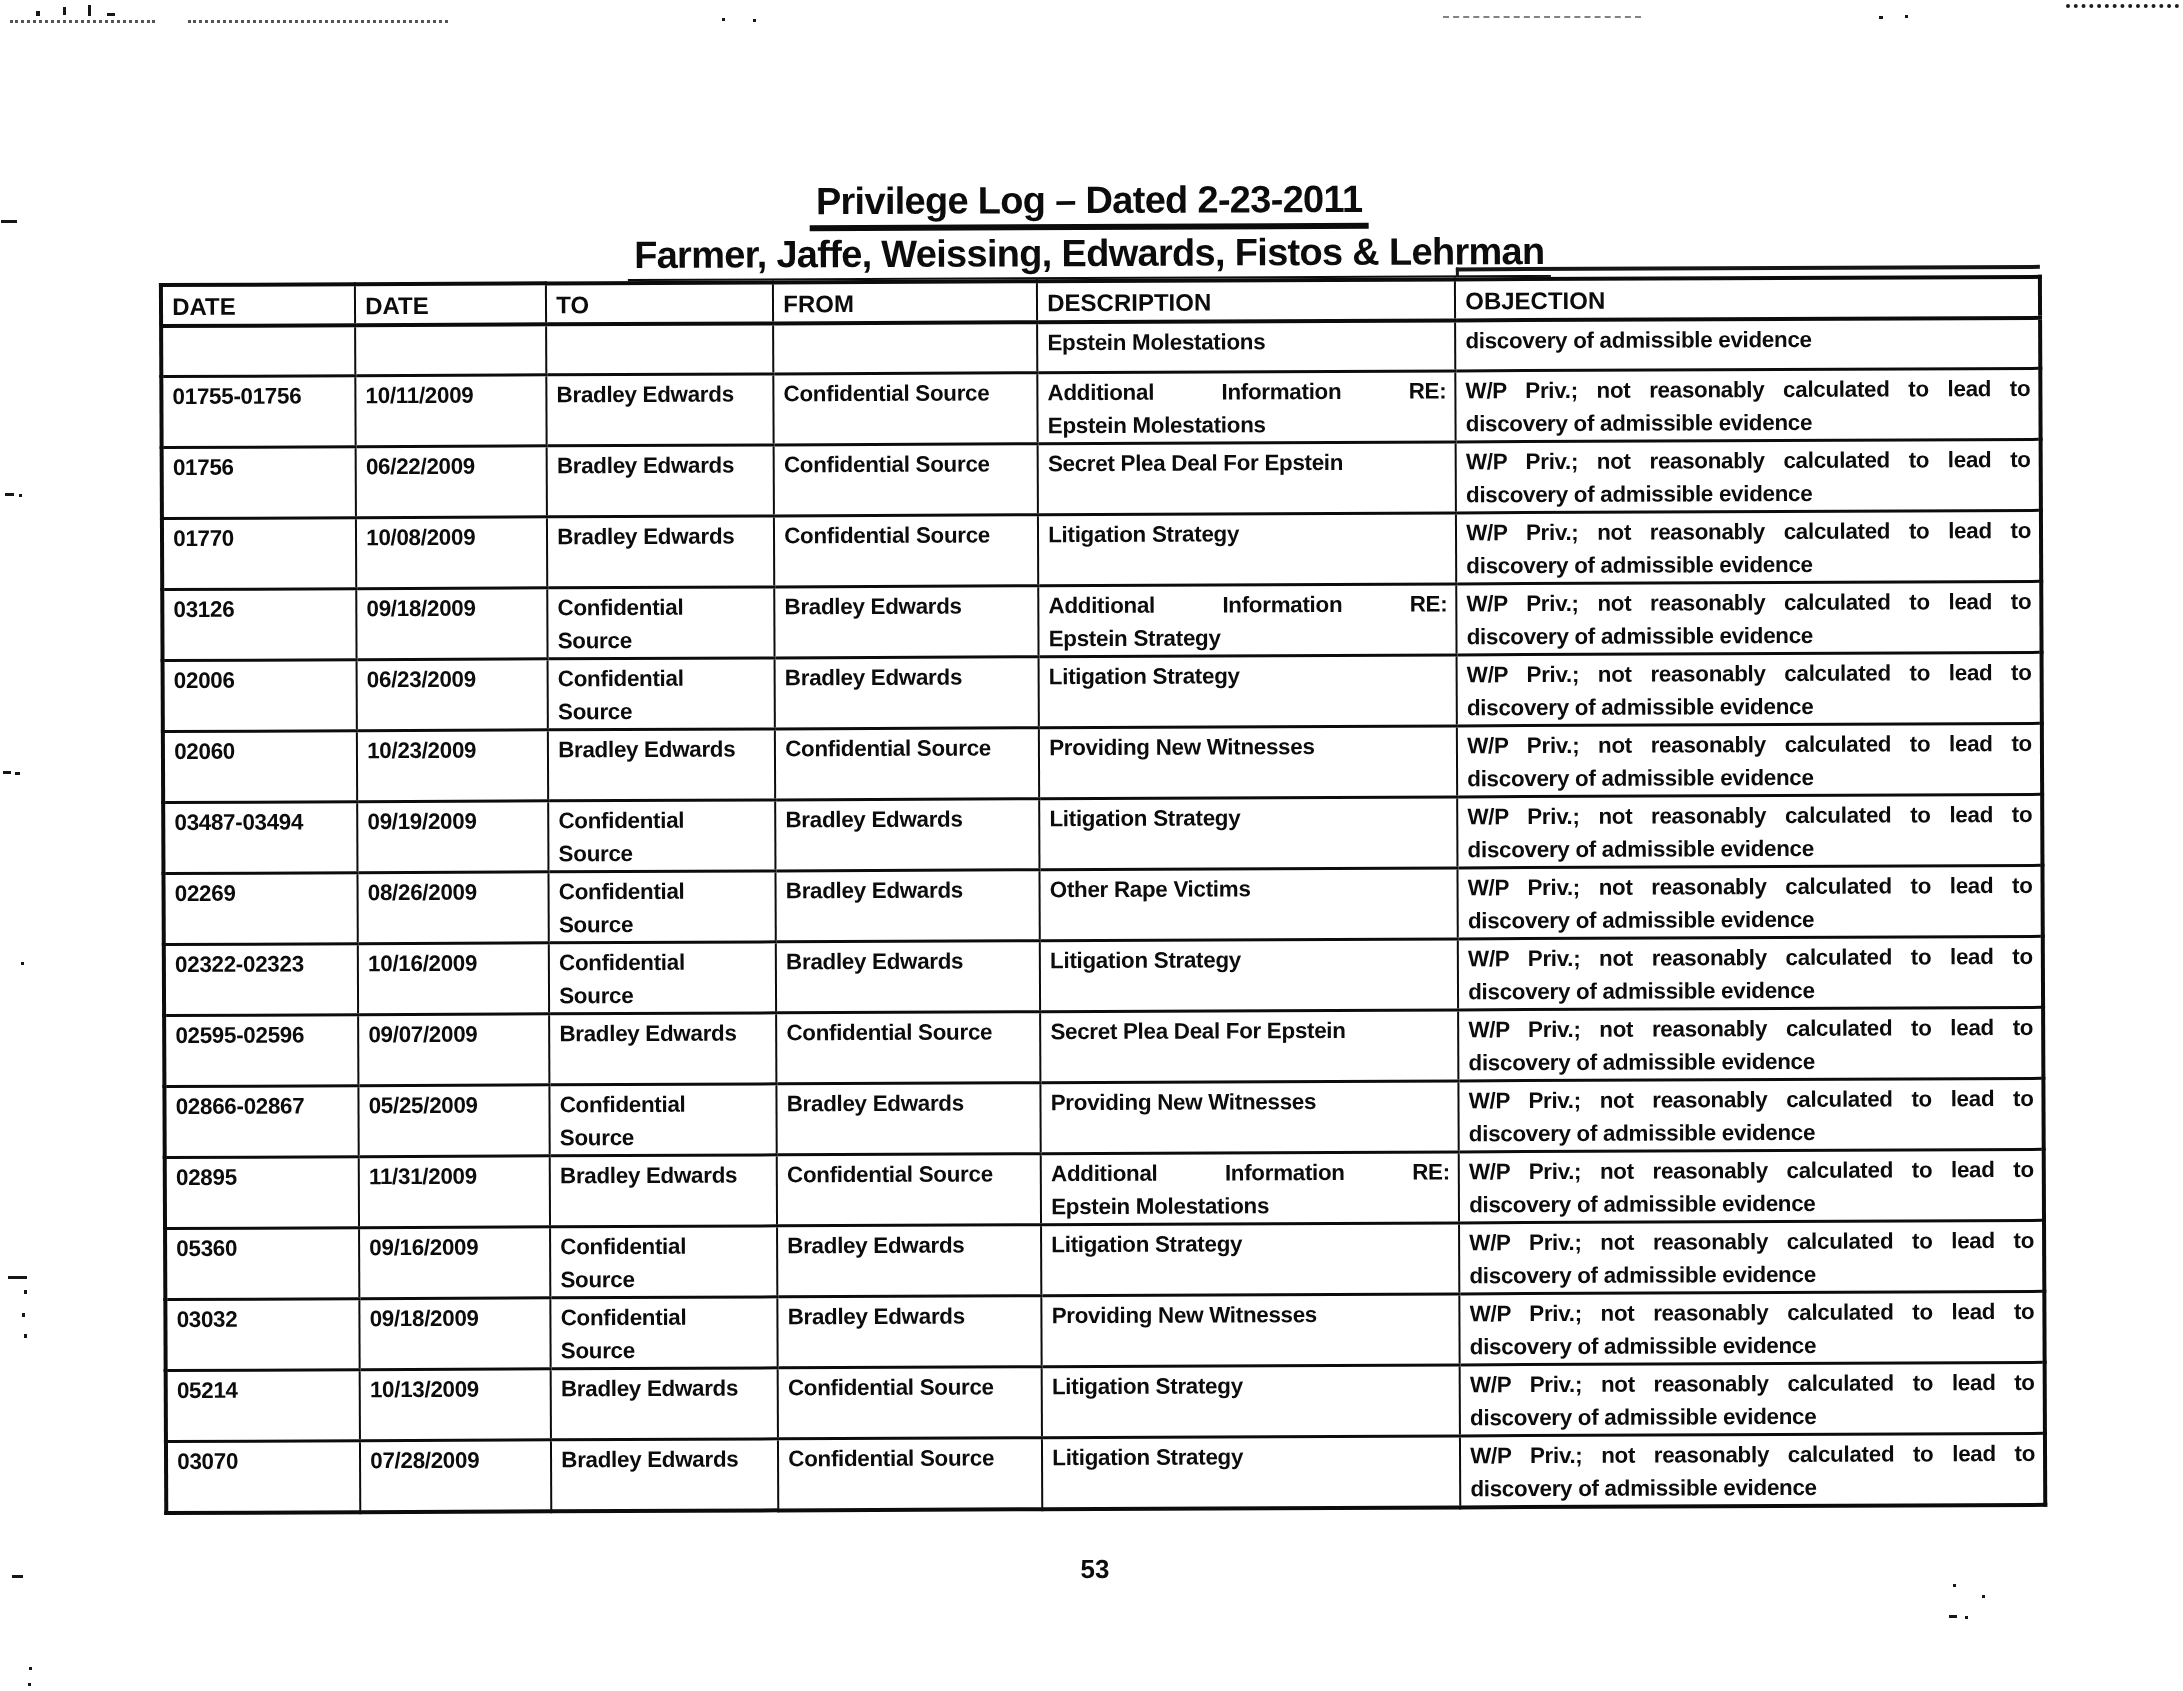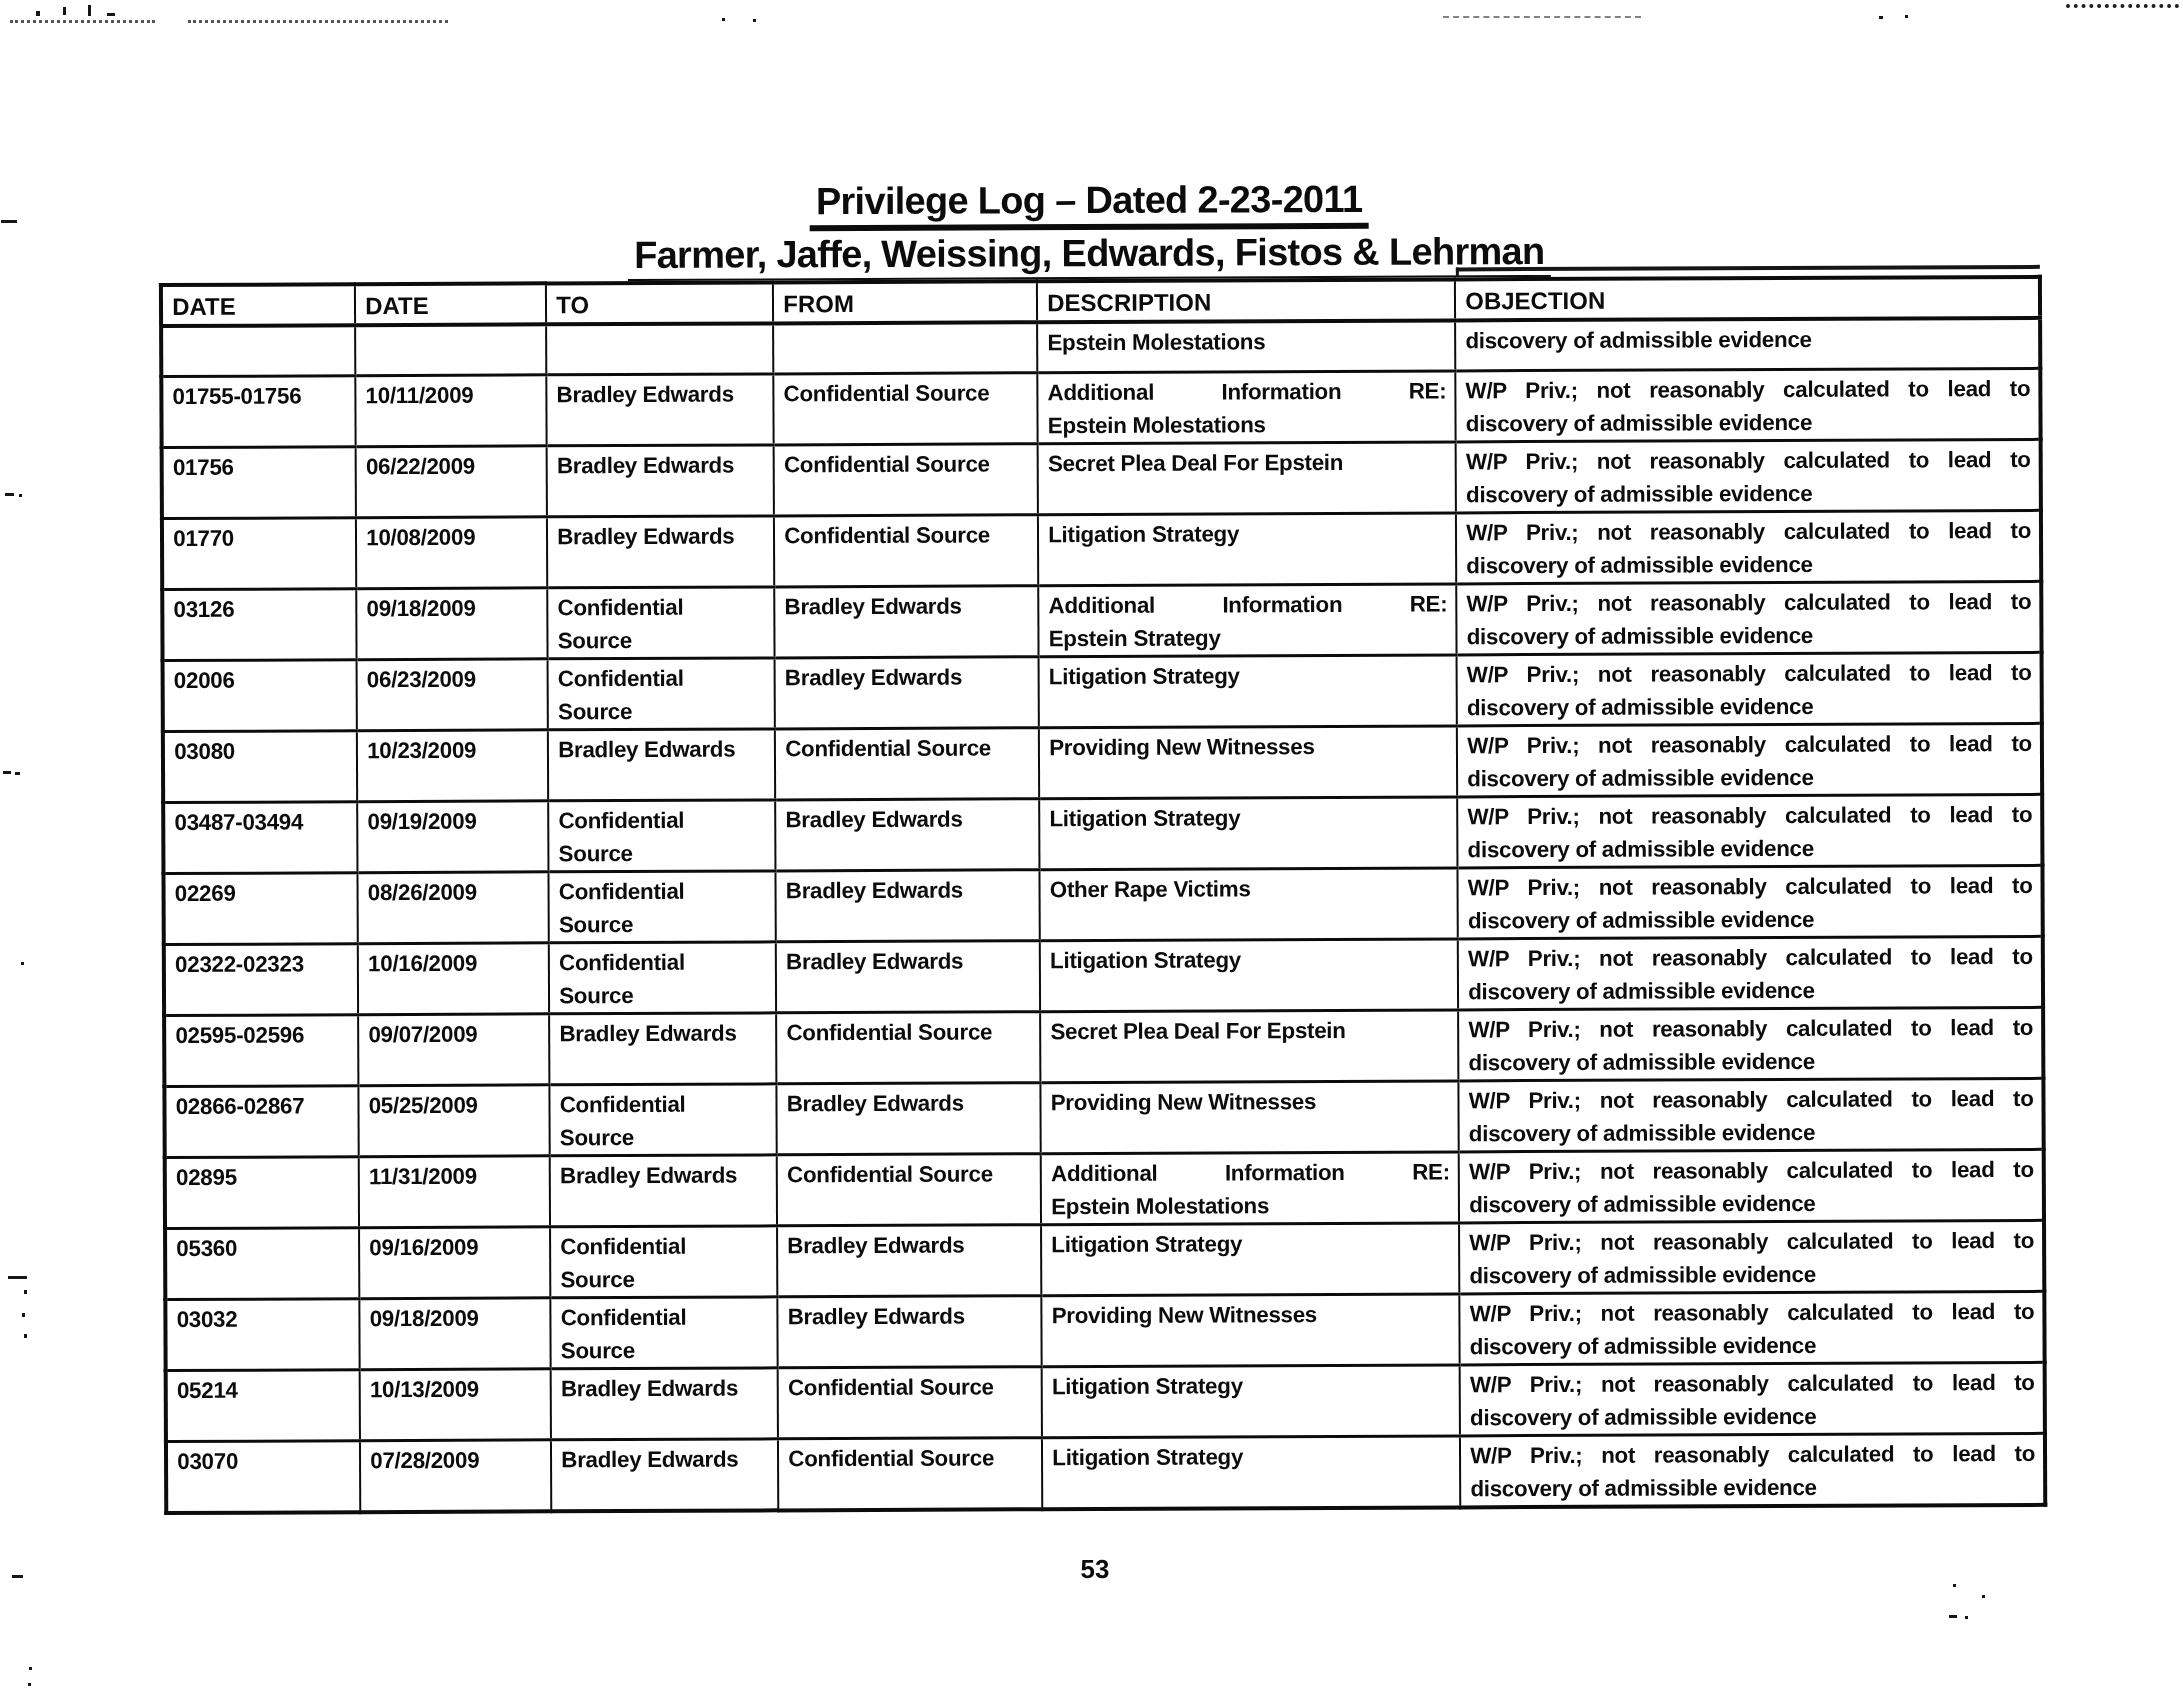--- a/index.html
+++ b/index.html
@@ -230,21 +230,21 @@
           <td>
             <div class="ln">Litigation Strategy</div>
           </td>
           <td>
             <div class="ln just">W/P Priv.; not reasonably calculated to lead to</div>
             <div class="ln">discovery of admissible evidence</div>
           </td>
         </tr>
         <tr>
           <td>
-            <div class="ln">03080</div>
+            <div class="ln">02060</div>
           </td>
           <td>
             <div class="ln">10/23/2009</div>
           </td>
           <td>
             <div class="ln">Bradley Edwards</div>
           </td>
           <td>
             <div class="ln">Confidential Source</div>
           </td>

